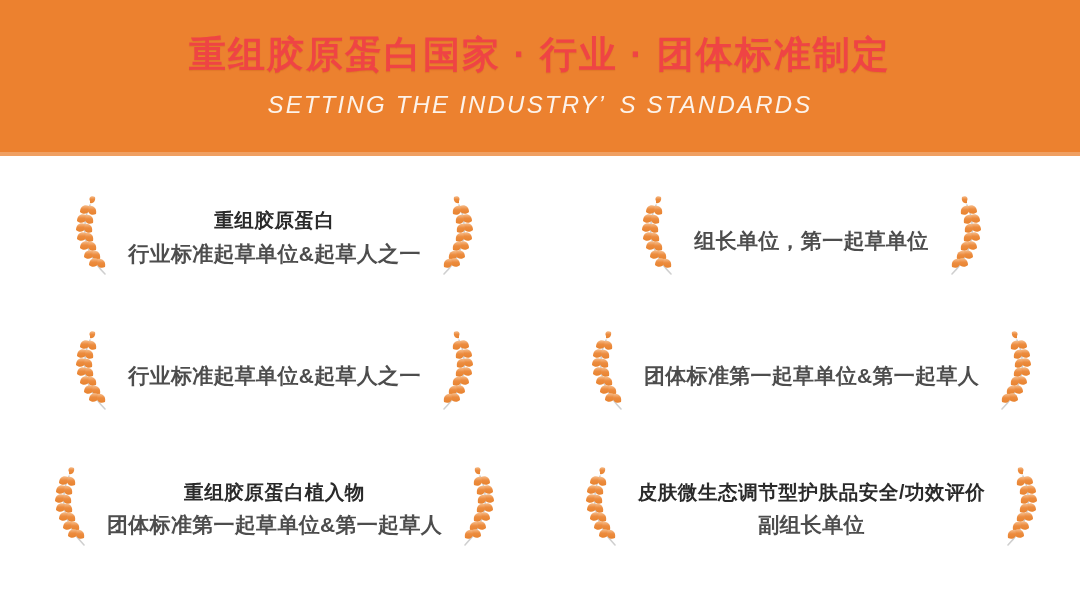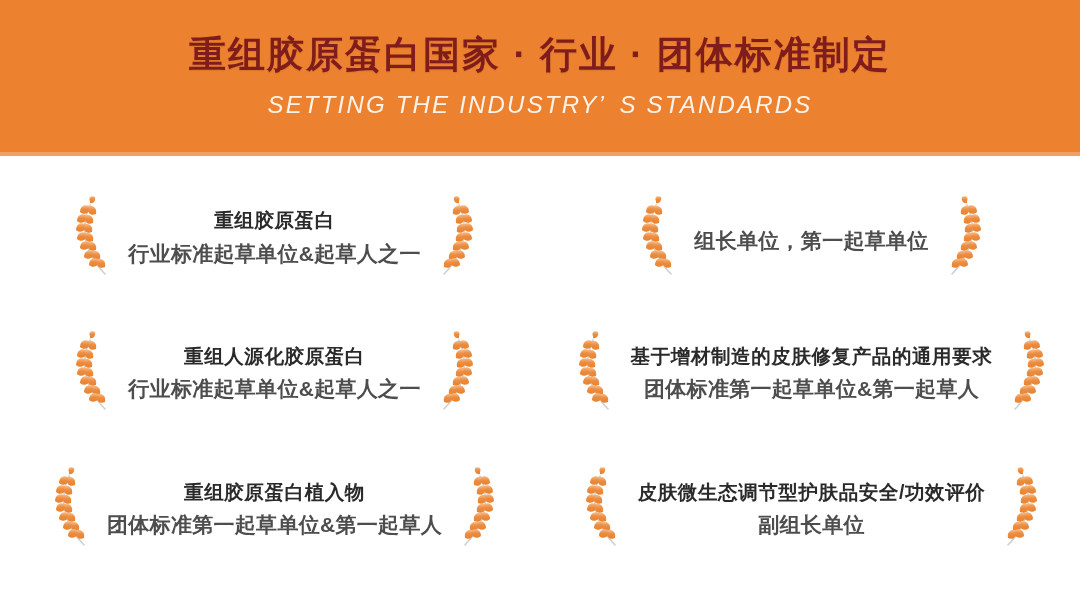--- a/index.html
+++ b/index.html
@@ -45,21 +45,21 @@
     left: 0;
     top: 0;
     width: 1080px;
     height: 152px;
     display: flex;
     flex-direction: column;
     align-items: center;
     justify-content: center;
   }
   .header-title {
-    color: #7f1d1d;
+    color: #ef4444;
     font-size: 37px;
     font-weight: 700;
     letter-spacing: 2px;
     line-height: 1.25;
     white-space: nowrap;
     margin: 0 0 13px 0;
     text-shadow: 0 1px 1px rgba(160,70,10,0.18);
   }
   .header-subtitle {
     color: #fdf3ea;
@@ -269,21 +269,20 @@
           <path d="M17 47 C12 45 8 48 8 53 C11 56 16 55 18 51 Z"></path>
           <path d="M17 47 C22 46 25 50 24 55 C20 57 16 55 16 51 Z"></path>
           <path d="M21 56 C16 54 12 57 12 62 C15 65 20 64 22 60 Z"></path>
           <path d="M21 56 C26 55 29 59 28 64 C24 66 20 64 20 60 Z"></path>
           <path d="M26 64 C21 62 17 65 17 70 C20 73 25 72 27 68 Z"></path>
           <path d="M26 64 C31 63 34 67 33 72 C29 74 25 72 25 68 Z"></path>
           <path d="M18 6 C16 2 20 0 23 2 C24 6 21 9 18 8 Z"></path>
         </g>
       </svg>
       <div class="card-text">
-        <div class="card-title">重组人源化胶原蛋白</div>
         <div class="card-sub">行业标准起草单位&amp;起草人之一</div>
       </div>
       <svg class="sprig right" viewBox="0 0 46 86" aria-hidden="true">
         <path d="M33 79 C24 70 15 56 13 40 C12 28 14 18 18 10" fill="none" stroke="#cfcfcf" stroke-width="1.6" stroke-linecap="round"></path>
         <g fill="url(#wg1)">
           <path d="M17 11 C12 9 8 12 8 17 C11 20 16 19 18 15 Z"></path>
           <path d="M17 11 C22 10 25 14 24 19 C20 21 16 19 16 15 Z"></path>
           <path d="M14 20 C9 18 5 21 5 26 C8 29 13 28 15 24 Z"></path>
           <path d="M14 20 C19 19 22 23 21 28 C17 30 13 28 13 24 Z"></path>
           <path d="M13 29 C8 27 4 30 4 35 C7 38 12 37 14 33 Z"></path>
@@ -316,21 +315,20 @@
           <path d="M17 47 C12 45 8 48 8 53 C11 56 16 55 18 51 Z"></path>
           <path d="M17 47 C22 46 25 50 24 55 C20 57 16 55 16 51 Z"></path>
           <path d="M21 56 C16 54 12 57 12 62 C15 65 20 64 22 60 Z"></path>
           <path d="M21 56 C26 55 29 59 28 64 C24 66 20 64 20 60 Z"></path>
           <path d="M26 64 C21 62 17 65 17 70 C20 73 25 72 27 68 Z"></path>
           <path d="M26 64 C31 63 34 67 33 72 C29 74 25 72 25 68 Z"></path>
           <path d="M18 6 C16 2 20 0 23 2 C24 6 21 9 18 8 Z"></path>
         </g>
       </svg>
       <div class="card-text">
-        <div class="card-title">基于增材制造的皮肤修复产品的通用要求</div>
         <div class="card-sub">团体标准第一起草单位&amp;第一起草人</div>
       </div>
       <svg class="sprig right" viewBox="0 0 46 86" aria-hidden="true">
         <path d="M33 79 C24 70 15 56 13 40 C12 28 14 18 18 10" fill="none" stroke="#cfcfcf" stroke-width="1.6" stroke-linecap="round"></path>
         <g fill="url(#wg1)">
           <path d="M17 11 C12 9 8 12 8 17 C11 20 16 19 18 15 Z"></path>
           <path d="M17 11 C22 10 25 14 24 19 C20 21 16 19 16 15 Z"></path>
           <path d="M14 20 C9 18 5 21 5 26 C8 29 13 28 15 24 Z"></path>
           <path d="M14 20 C19 19 22 23 21 28 C17 30 13 28 13 24 Z"></path>
           <path d="M13 29 C8 27 4 30 4 35 C7 38 12 37 14 33 Z"></path>

